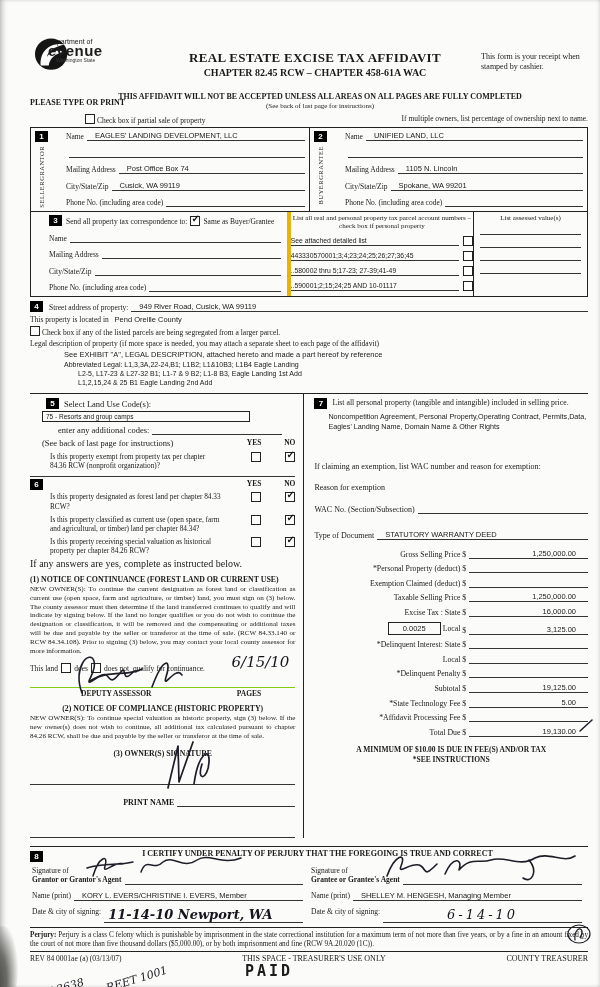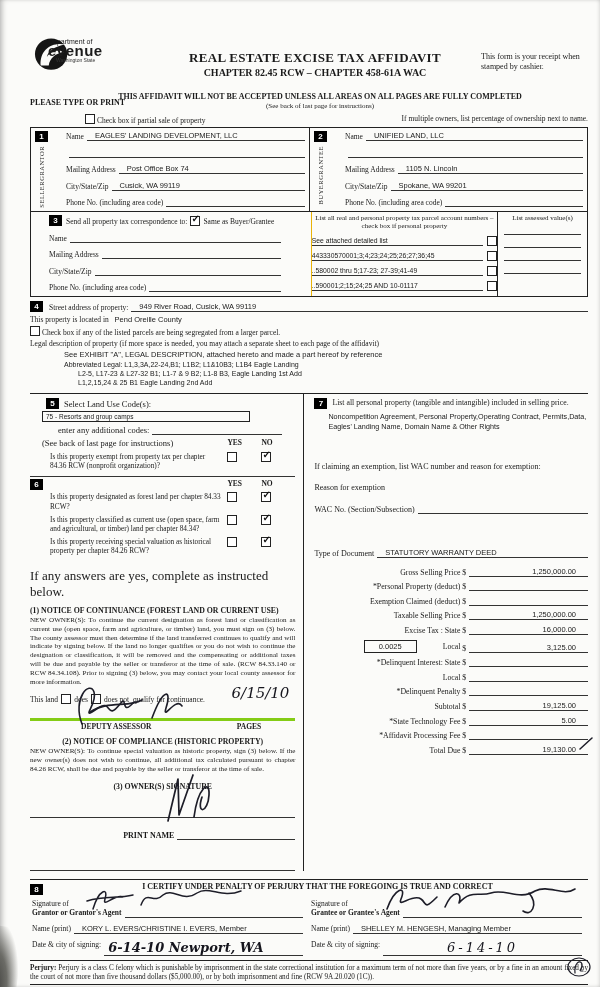--- a/index.html
+++ b/index.html
@@ -37,62 +37,62 @@
   .pside{width:17px;display:flex;flex-direction:column;align-items:center;flex:none;}
   .vlabel{writing-mode:vertical-rl;transform:rotate(180deg);font-size:6.5px;letter-spacing:.5px;margin-top:4px;line-height:7px;text-align:center;}
   .pfields{flex:1;min-width:0;}
   .frow{display:flex;align-items:flex-end;font-size:7.5px;margin-bottom:6.5px;white-space:nowrap;padding-left:16px;}
   .flab{flex:none;}
   .fline{flex:1;border-bottom:1px solid #333;margin-left:3px;min-height:9px;}
   .fval{padding-left:8px;font-size:7.5px;}
   
   .sec3{display:flex;font-size:7.5px;}
   .s3a{width:46%;box-sizing:border-box;padding:3px 6px 2px 2px;}
-  .s3b{width:33.5%;box-sizing:border-box;border-left:1px solid #eab308;padding:2px 0;margin-left:24px;}
+  .s3b{width:33.5%;box-sizing:border-box;border-left:4px solid #eab308;padding:2px 0;}
   .s3c{flex:1;border-left:1px solid #222;padding:2px 6px;}
   .s3head{font-size:7px;text-align:center;line-height:1.2;}
   .prow{display:flex;align-items:flex-end;margin-top:5px;}
   .ptxt{flex:1;border-bottom:1px solid #333;font-size:6.8px;padding-bottom:1px;}
   .prow .cb{margin-left:4px;}
   .aline{border-bottom:1px solid #333;height:12px;}
   
   .sec4{padding:4px 0 0 0;font-size:7.5px;}
   .s4row{display:flex;align-items:flex-end;margin-bottom:3px;}
   .s4txt{margin:2px 0;}
   .indent{}
   .abbrev{font-size:7px;line-height:1.25;margin-left:34px;}
   
   .middle{display:flex;border-top:1px solid #222;margin-top:6px;}
   .mL{width:49%;box-sizing:border-box;padding:4px 8px 0 0;}
   .mR{width:51%;box-sizing:border-box;border-left:1px solid #222;padding:4px 0 0 10px;}
   .landbox{border:1px solid #222;font-size:6.5px;padding:1px 3px;margin:2px 0 3px 12px;width:200px;}
   .qhdr{display:flex;font-size:7.5px;font-weight:bold;}
   .qrow{display:flex;font-size:7.3px;line-height:1.25;margin-top:4px;margin-left:20px;}
   .qtxt{flex:1;padding-right:4px;}
-  .qc{width:34px;text-align:left;flex:none;}
+  .qc{width:34px;text-align:right;flex:none;}
   .ntitle{font-size:7.8px;font-weight:bold;text-align:left;margin-top:6px;}
   .nbody{font-size:7.1px;line-height:1.24;text-align:justify;margin-top:1px;}
   .landrow{display:flex;align-items:center;font-size:7.5px;margin-top:8px;position:relative;}
   .landrow .cb{margin:0 3px;}
-  .siglabels{display:flex;font-size:7.5px;font-weight:bold;border-top:3px solid #84cc16;margin-top:14px;padding-top:1px;}
+  .siglabels{display:flex;font-size:7.5px;font-weight:bold;border-top:1px solid #84cc16;margin-top:14px;padding-top:1px;}
   .center{text-align:center;}
   .sigline{border-bottom:1px solid #333;height:16px;position:relative;margin-top:10px;}
   .printrow{display:flex;align-items:flex-end;font-size:8px;font-weight:bold;margin-top:12px;}
   
   .s7title{display:flex;font-size:7.8px;line-height:1.3;}
   .s7items{font-size:7.2px;line-height:1.35;margin:3px 0 0 14px;}
   .exem{font-size:8px;margin-top:30px;}
   .wacrow{display:flex;align-items:flex-end;font-size:8px;margin-top:12px;}
   .docrow{display:flex;align-items:flex-end;font-size:8px;margin-top:12px;}
   .feerow{display:flex;align-items:flex-end;font-size:7.8px;margin-top:4.6px;}
   .feelab{width:146px;text-align:right;flex:none;}
   .fee$ {flex:none;}
   .feeline{flex:1;border-bottom:1px solid #333;text-align:right;margin-left:3px;}
   .feeval{padding-right:12px;font-size:7.5px;}
-  .ratebox{display:inline-block;border:1.5px solid #222;padding:1px 14px;font-size:7.5px;margin-right:26px;}
+  .ratebox{display:inline-block;border:1.5px solid #222;padding:1px 14px;font-size:7.5px;margin-right:2px;}
   .minnote{font-size:7.5px;font-weight:bold;text-align:center;margin-top:8px;line-height:1.3;}
   
   .sec8{border-top:1.5px solid #222;border-bottom:1px solid #222;margin-top:8px;padding:2px 0 4px 0;}
   .certrow{display:flex;font-size:8px;font-weight:bold;}
   .sigcols{display:flex;margin-top:2px;}
   .sigcol{width:50%;box-sizing:border-box;padding:0 6px 0 2px;position:relative;}
   .s8row{display:flex;align-items:flex-start;font-size:7.5px;margin-top:6px;}
   .perjury{font-size:7.2px;line-height:1.3;text-align:justify;padding:3px 0 2px 0;border-bottom:1px solid #222;position:relative;}
   
   .foot{position:relative;height:95px;}
@@ -314,21 +314,21 @@
       <div class="qrow">
         <span class="qtxt">Is this property classified as current use (open space, farm and agricultural, or timber) land per chapter 84.34?</span>
         <span class="qc"><span class="cb"></span></span>
         <span class="qc"><span class="cb ck"></span></span>
       </div>
       <div class="qrow">
         <span class="qtxt">Is this property receiving special valuation as historical property per chapter 84.26 RCW?</span>
         <span class="qc"><span class="cb"></span></span>
         <span class="qc"><span class="cb ck"></span></span>
       </div>
-      <div class="s4txt" style="font-size:13px;margin-top:13px">If any answers are yes, complete as instructed below.</div>
+      <div class="s4txt" style="font-size:10px;margin-top:3px">If any answers are yes, complete as instructed below.</div>
 
       <div class="ntitle">(1) NOTICE OF CONTINUANCE (FOREST LAND OR CURRENT USE)</div>
       <div class="nbody">NEW OWNER(S): To continue the current designation as forest land or classification as current use (open space, farm and agriculture, or timber) land, you must sign on (3) below. The county assessor must then determine if the land transferred continues to qualify and will indicate by signing below. If the land no longer qualifies or you do not wish to continue the designation or classification, it will be removed and the compensating or additional taxes will be due and payable by the seller or transferor at the time of sale. (RCW 84.33.140 or RCW 84.34.108). Prior to signing (3) below, you may contact your local county assessor for more information.</div>
 
       <div class="landrow">
         <span>This land</span>
         <span class="cb"></span>
         <span>does</span>
         <span class="cb"></span>
         <span>does not</span>
@@ -370,21 +370,21 @@
 
       <div class="exem">If claiming an exemption, list WAC number and reason for exemption:</div>
       <div class="wacrow">
         <span>Reason for exemption</span>
       </div>
       <div class="wacrow">
         <span>WAC No. (Section/Subsection)</span>
             <span class="fline"></span>
       </div>
 
-      <div class="docrow" style="margin-top:34px">
+      <div class="docrow" style="margin-top:16px">
         <span>Type of Document</span>
         <span class="fline"><span class="fval sans">STATUTORY WARRANTY DEED</span></span>
       </div>
 
       <div class="feerow" style="margin-top:9px">
         <span class="feelab">Gross Selling Price</span>
             <span>&nbsp;$</span>
         <span class="feeline"><span class="feeval sans">1,250,000.00</span></span>
       </div>
       <div class="feerow">
@@ -445,20 +445,24 @@
             <span>&nbsp;$</span>
         <span class="feeline"><span class="feeval sans"></span></span>
       </div>
       <div class="feerow" style="position:relative">
         <span class="feelab">Total Due</span>
             <span>&nbsp;$</span>
         <span class="feeline"><span class="feeval sans">19,130.00</span></span>
         <svg class="ink" width="16" height="14" viewBox="0 0 16 14" style="position:absolute;right:-6px;top:-8px;stroke-width:1.5">
               <path d="M2 12 L14 1"></path>
             </svg>
+      </div>
+      <div class="minnote">
+        <div>A MINIMUM OF $10.00 IS DUE IN FEE(S) AND/OR TAX</div>
+        <div>*SEE INSTRUCTIONS</div>
       </div>
     </div>
   </div>
 
   <div class="sec8">
     <div class="certrow">
       <span class="num" style="margin-right:4px;margin-top:2px">8</span>
       <span style="flex:1;text-align:center">I CERTIFY UNDER PENALTY OF PERJURY THAT THE FOREGOING IS TRUE AND CORRECT</span>
     </div>
     <div class="sigcols">
@@ -473,21 +477,21 @@
         <div class="s8row b" style="margin-top:0">
               <span>Grantor or Grantor's Agent</span>
               <span class="fline"></span>
             </div>
         <div class="s8row">
               <span>Name (print)</span>
           <span class="fline"><span class="fval sans">KORY L. EVERS/CHRISTINE I. EVERS, Member</span></span>
         </div>
         <div class="s8row">
               <span>Date &amp; city of signing:</span>
-          <span class="fline"><span class="hand" style="font-size:13px;font-weight:bold;padding-left:4px">6-14-10 Newport, WA</span></span>
+          <span class="fline"><span class="hand" style="font-size:13px;font-weight:bold;padding-left:4px">11-14-10 Newport, WA</span></span>
         </div>
       </div>
       <div class="sigcol">
         <svg class="ink" width="200" height="34" viewBox="0 0 200 34" style="position:absolute;left:70px;top:-14px;stroke-width:1.6">
           <path d="M8 26 C16 4 28 2 22 16 C18 26 34 10 42 16 C48 20 44 28 58 14"></path>
           <path d="M66 24 C74 6 84 8 80 20 C92 6 100 14 112 10 C126 5 140 18 156 8 C170 1 184 14 196 6"></path>
           <path d="M150 10 C160 22 152 34 144 28"></path>
         </svg>
         <div class="s8row" style="margin-top:2px">
               <span>Signature of</span>

